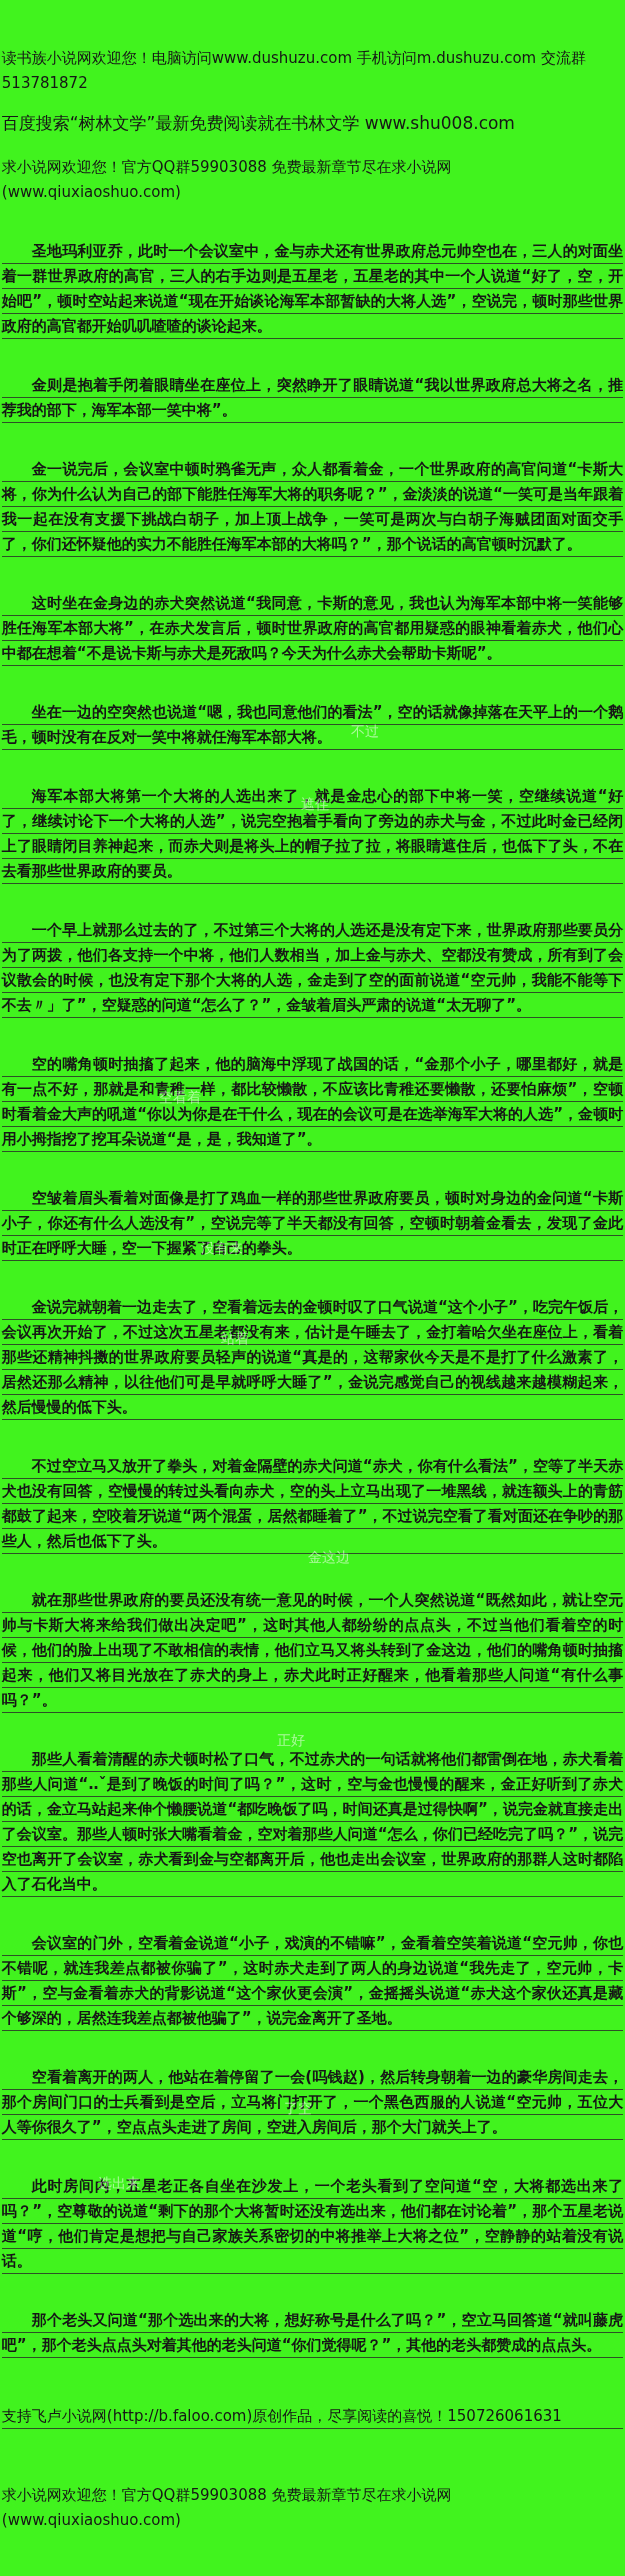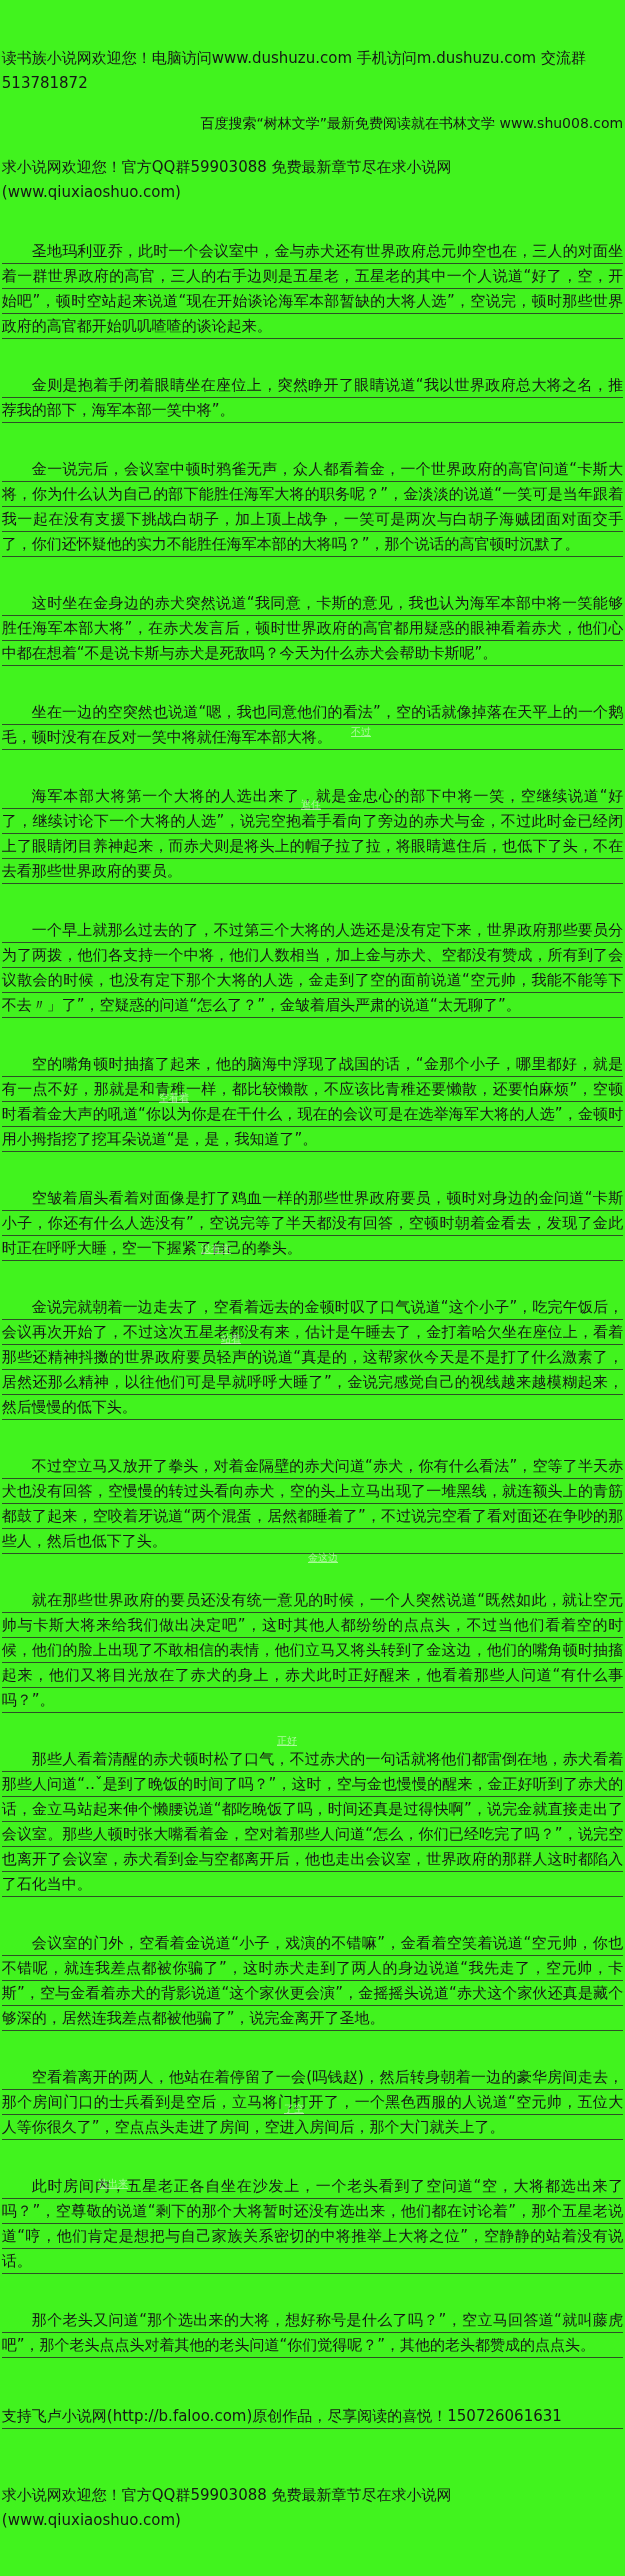--- a/index.html
+++ b/index.html
@@ -18,42 +18,42 @@
 
   
   .ruled {
     background-image: repeating-linear-gradient(
       to bottom,
       rgba(0,0,0,0) 0px, rgba(0,0,0,0) 24px,
       rgba(40,40,40,0.8) 24px, rgba(40,40,40,0.8) 25px);
   }
 
   .h1 { padding-top: 46px; }
-  .h2 { text-align: right; font-size: 14px; margin-top: 14.3px; line-height: 27px; }
+  .h2 { text-align: left; font-size: 17px; margin-top: 14.3px; line-height: 27px; }
   .h3 { margin-top: 18px; }
 
   .para {
     margin: 34px 0;
     text-indent: 2em;
     text-align: justify;
+    font-weight: bold;
   }
 
   .notice  { margin-top: 50px; }
   .support { margin-top: 46px; }
 
   .f1 { margin-top: 54px; }
 
   .wm {
     position: absolute;
     color: rgba(255,255,255,0.55);
-    font-size: 10px;
+    font-size: 14px;
     line-height: 13.4px;
     pointer-events: none;
     white-space: nowrap;
-    text-decoration: underline;
   }
 </style>
 </head>
 <body>
 
 <div class="wrap">
 
   <div class="h1">读书族小说网欢迎您！电脑访问www.dushuzu.com 手机访问m.dushuzu.com 交流群513781872</div>
   <div class="h2">百度搜索“树林文学”最新免费阅读就在书林文学 www.shu008.com</div>
   <div class="h3">求小说网欢迎您！官方QQ群59903088 免费最新章节尽在求小说网(www.qiuxiaoshuo.com)</div>

